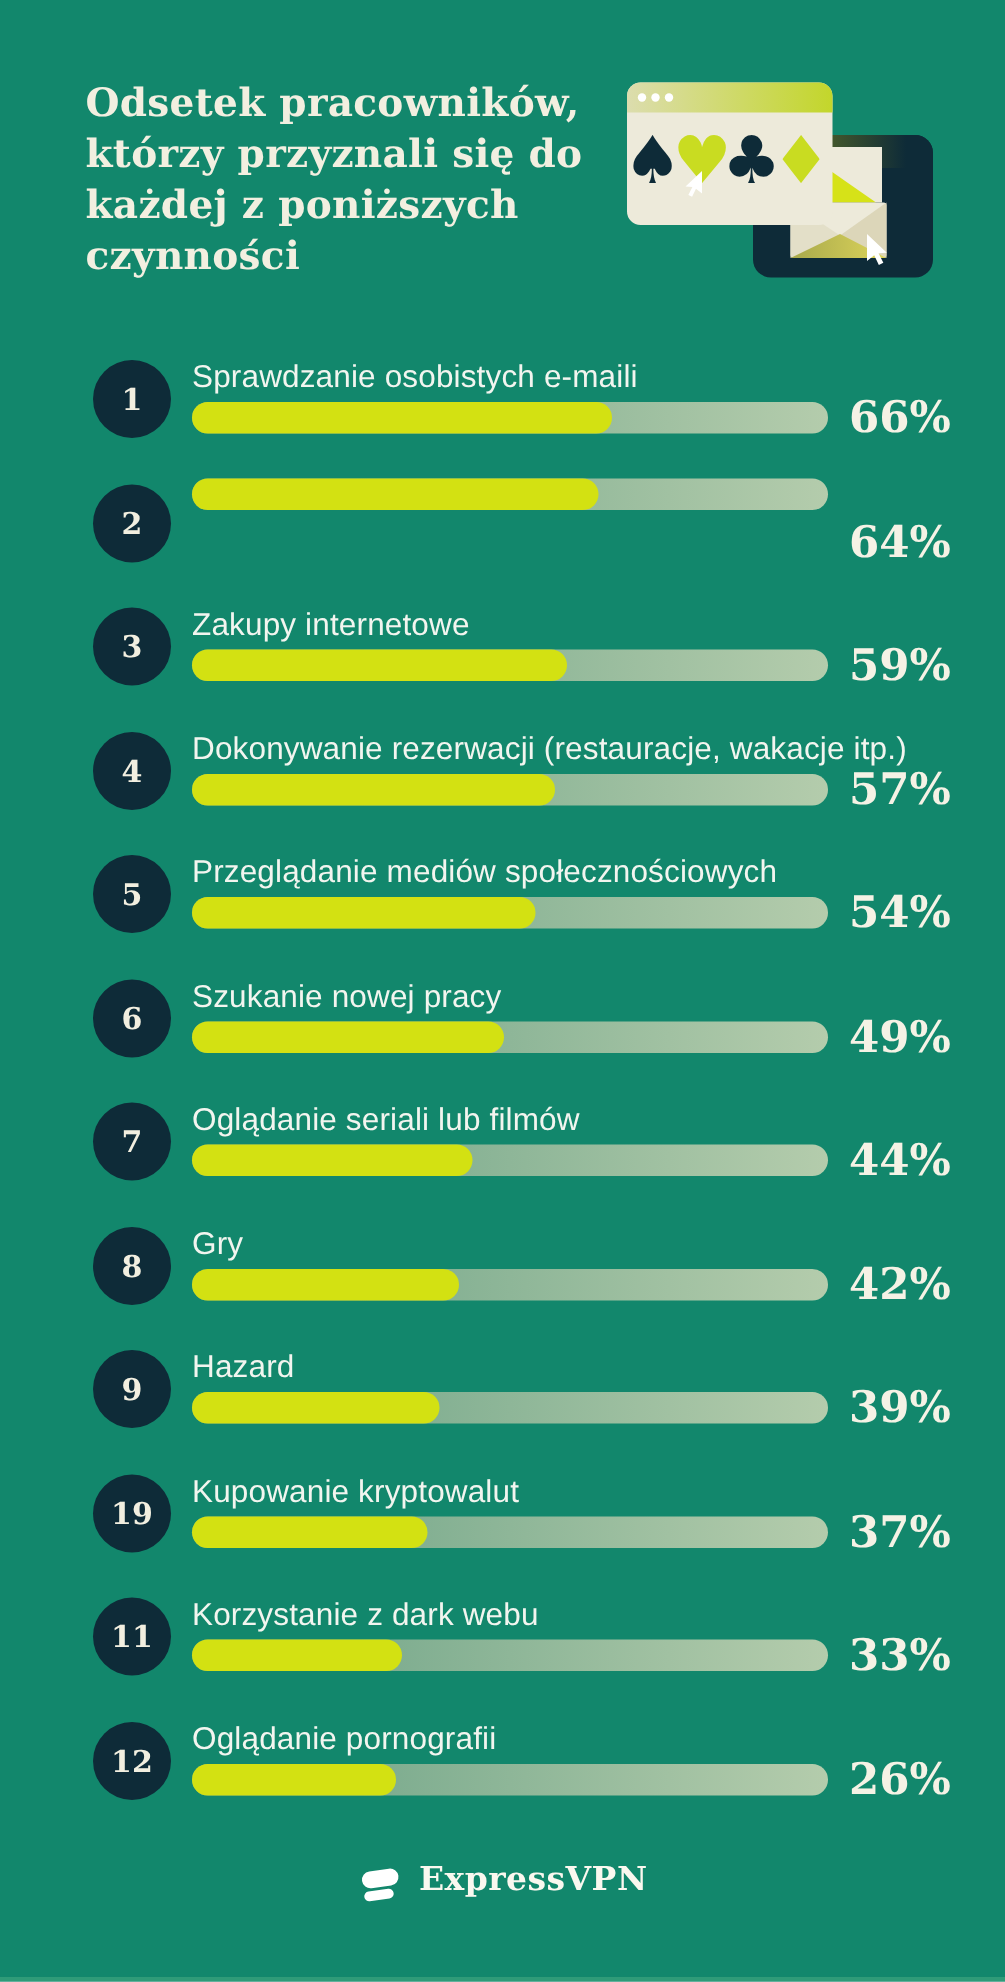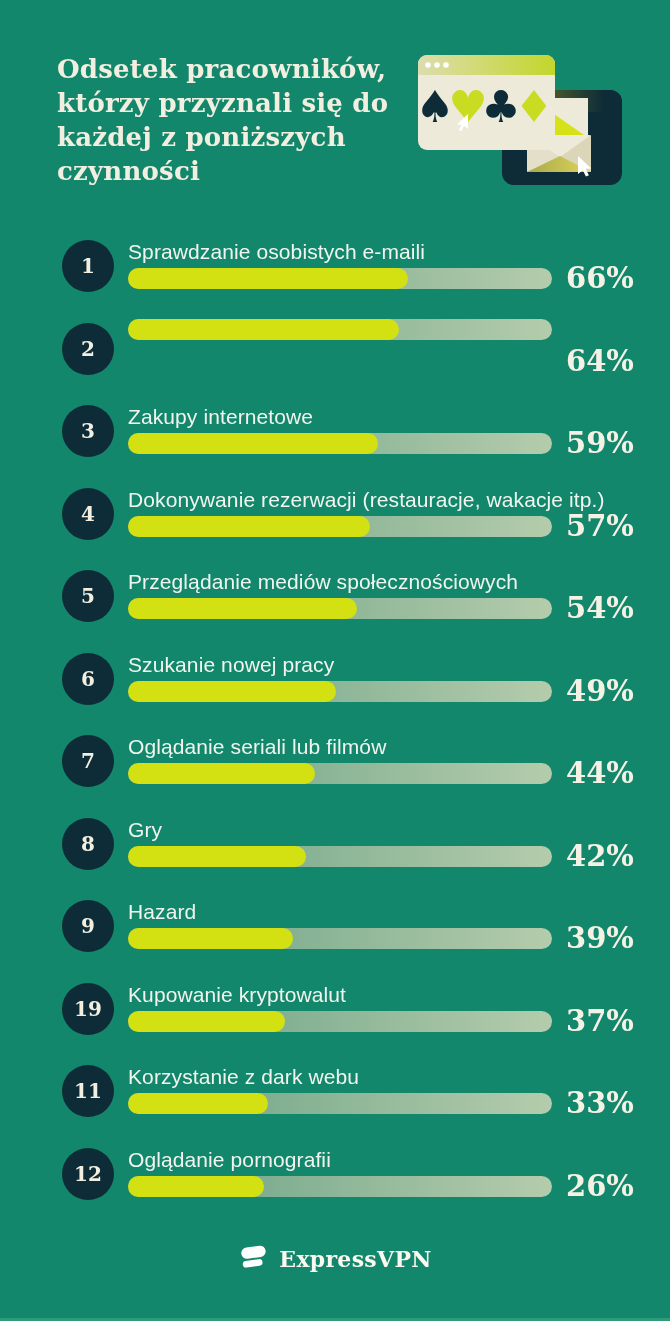--- a/index.html
+++ b/index.html
@@ -43,21 +43,21 @@
   .fill{height:100%;border-radius:10.5px;background:var(--lime);}
   .pct{
     grid-column:3;justify-self:start;margin-top:28px;padding-left:14px;
     font-family:"DejaVu Serif",serif;font-weight:700;font-size:29px;line-height:1;
     color:#F5F2E5;white-space:nowrap;
   }
 
   
   .footer{
     position:absolute;left:0;right:0;top:1240px;
-    display:flex;align-items:flex-end;justify-content:center;gap:9px;
+    display:flex;align-items:flex-start;justify-content:center;gap:9px;
   }
   .brand{
     font-family:"DejaVu Serif",serif;font-weight:700;font-size:22px;
     color:#FAF8EF;letter-spacing:.3px;
   }
   .strip{position:absolute;left:0;bottom:0;width:100%;height:3px;background:var(--strip);}
 </style>
 </head>
 <body>
 

